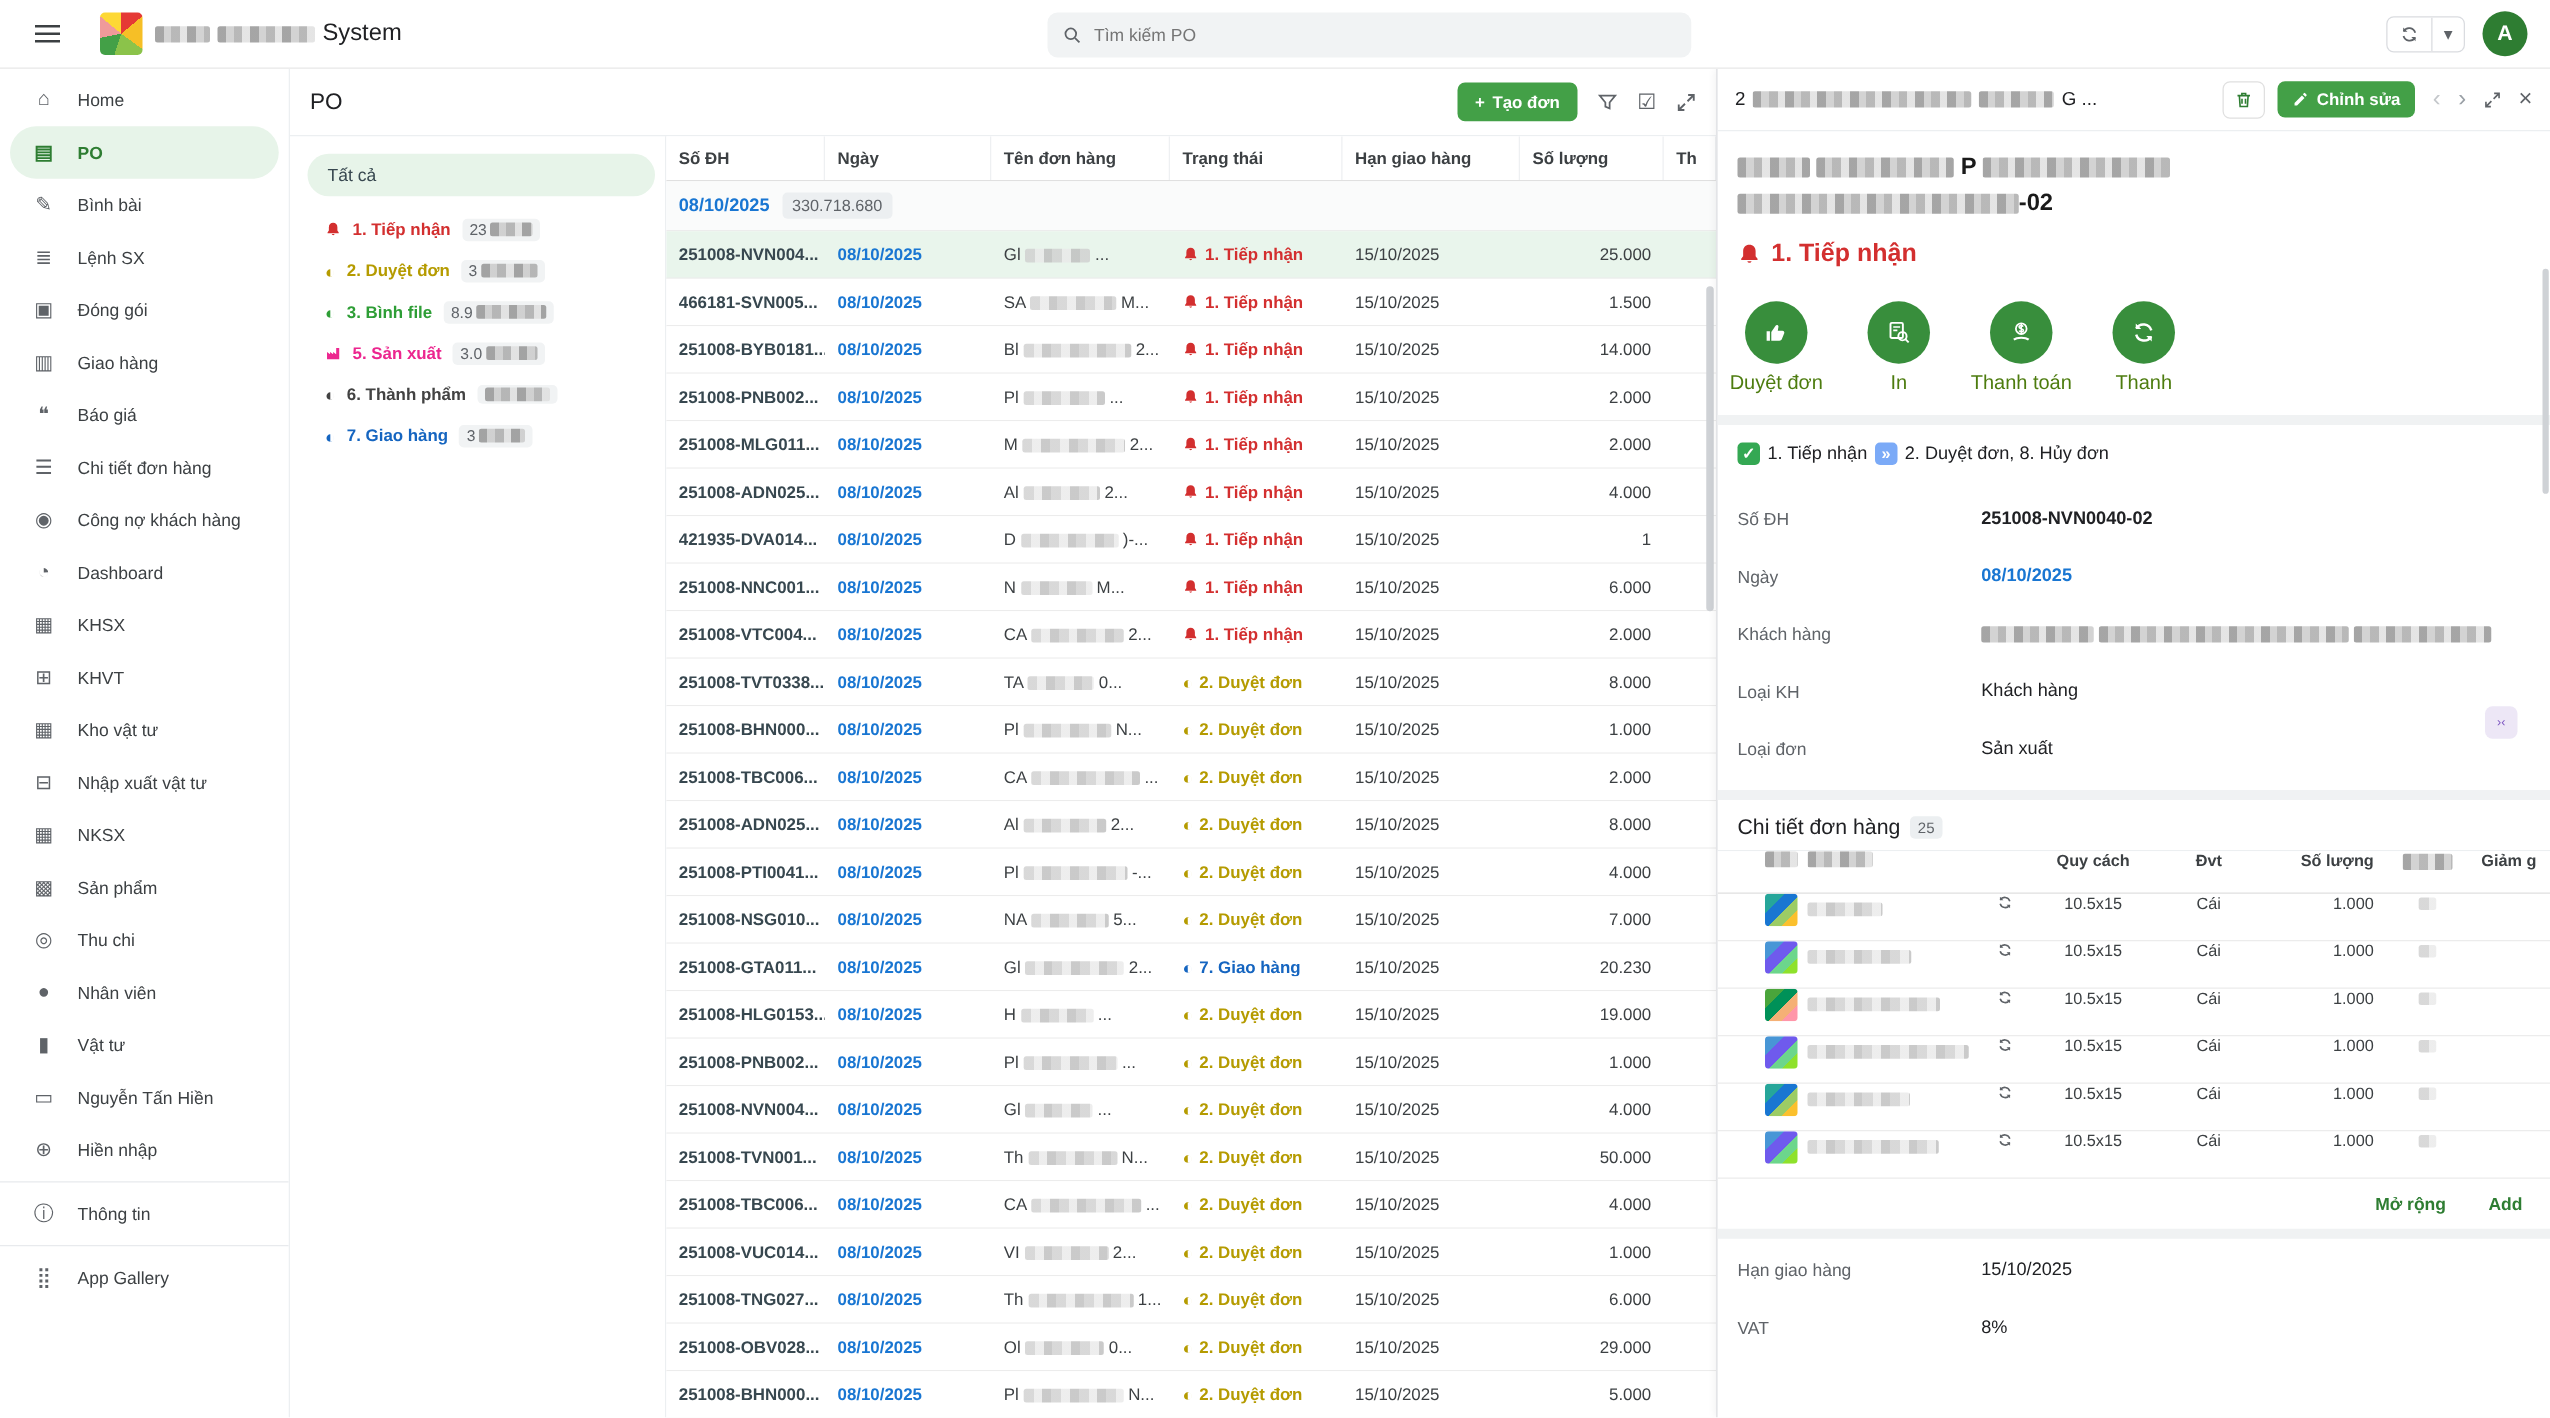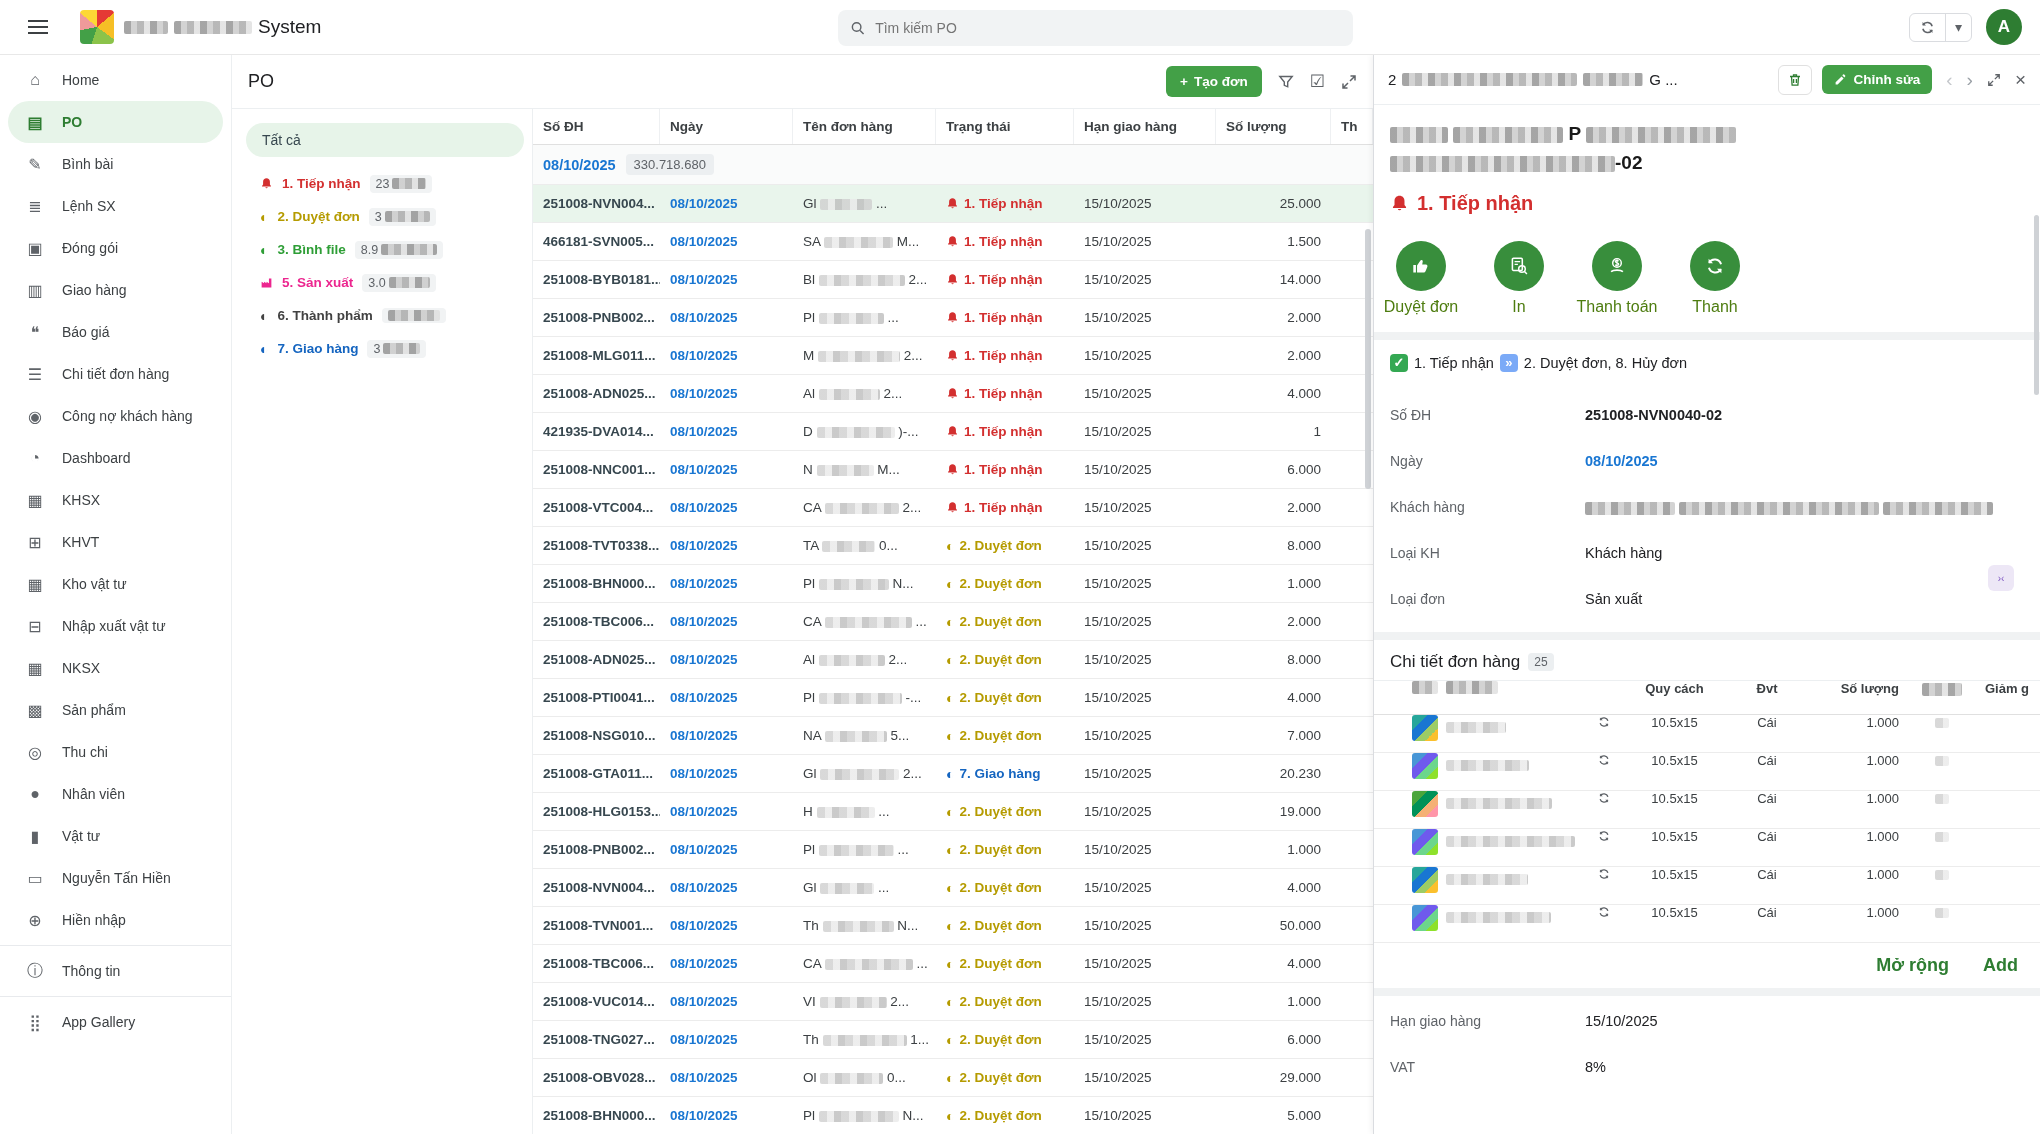--- a/index.html
+++ b/index.html
@@ -101,21 +101,21 @@
   .d-name{width:185px;flex:none;display:flex;align-items:center;gap:8px}
   .d-ref{width:28px;flex:none;color:#5f6368}
   .d-spec{width:115px;flex:none;text-align:center}
   .d-unit{width:70px;flex:none;text-align:center}
   .d-qty{width:105px;flex:none;text-align:right}
   .d-blur{width:70px;flex:none;text-align:center}
   .d-cut{width:60px;flex:none}
   .thumb{width:26px;height:26px;border-radius:3px;flex:none;background:linear-gradient(135deg,#26a69a 0 30%,#1976d2 30% 55%,#9ccc65 55% 75%,#fbc02d 75%)}
   .dtr:nth-child(odd) .thumb{filter:hue-rotate(40deg)}
   .dtr:nth-child(4n) .thumb{filter:hue-rotate(-60deg)}
-  .dlinks{display:flex;justify-content:flex-end;gap:34px;padding:12px 22px;font-size:18px;font-weight:bold;color:#2e7d32}
+  .dlinks{display:flex;justify-content:flex-end;gap:34px;padding:12px 22px;font-size:14px;font-weight:bold;color:#2e7d32}
   .dlinks span{cursor:pointer}
   .sticker{position:absolute;right:26px;top:510px;width:26px;height:26px;border-radius:6px;background:#ede7f6;color:#7e57c2;font-size:10px;display:flex;align-items:center;justify-content:center}
   .pscroll{position:absolute;right:1px;top:160px;width:5px;height:180px;background:#cfd2d6;border-radius:3px}
 </style>
 </head>
 <body>
 
 <div class="topbar">
   <div class="burgerbox">
       <span class="burger"></span>

